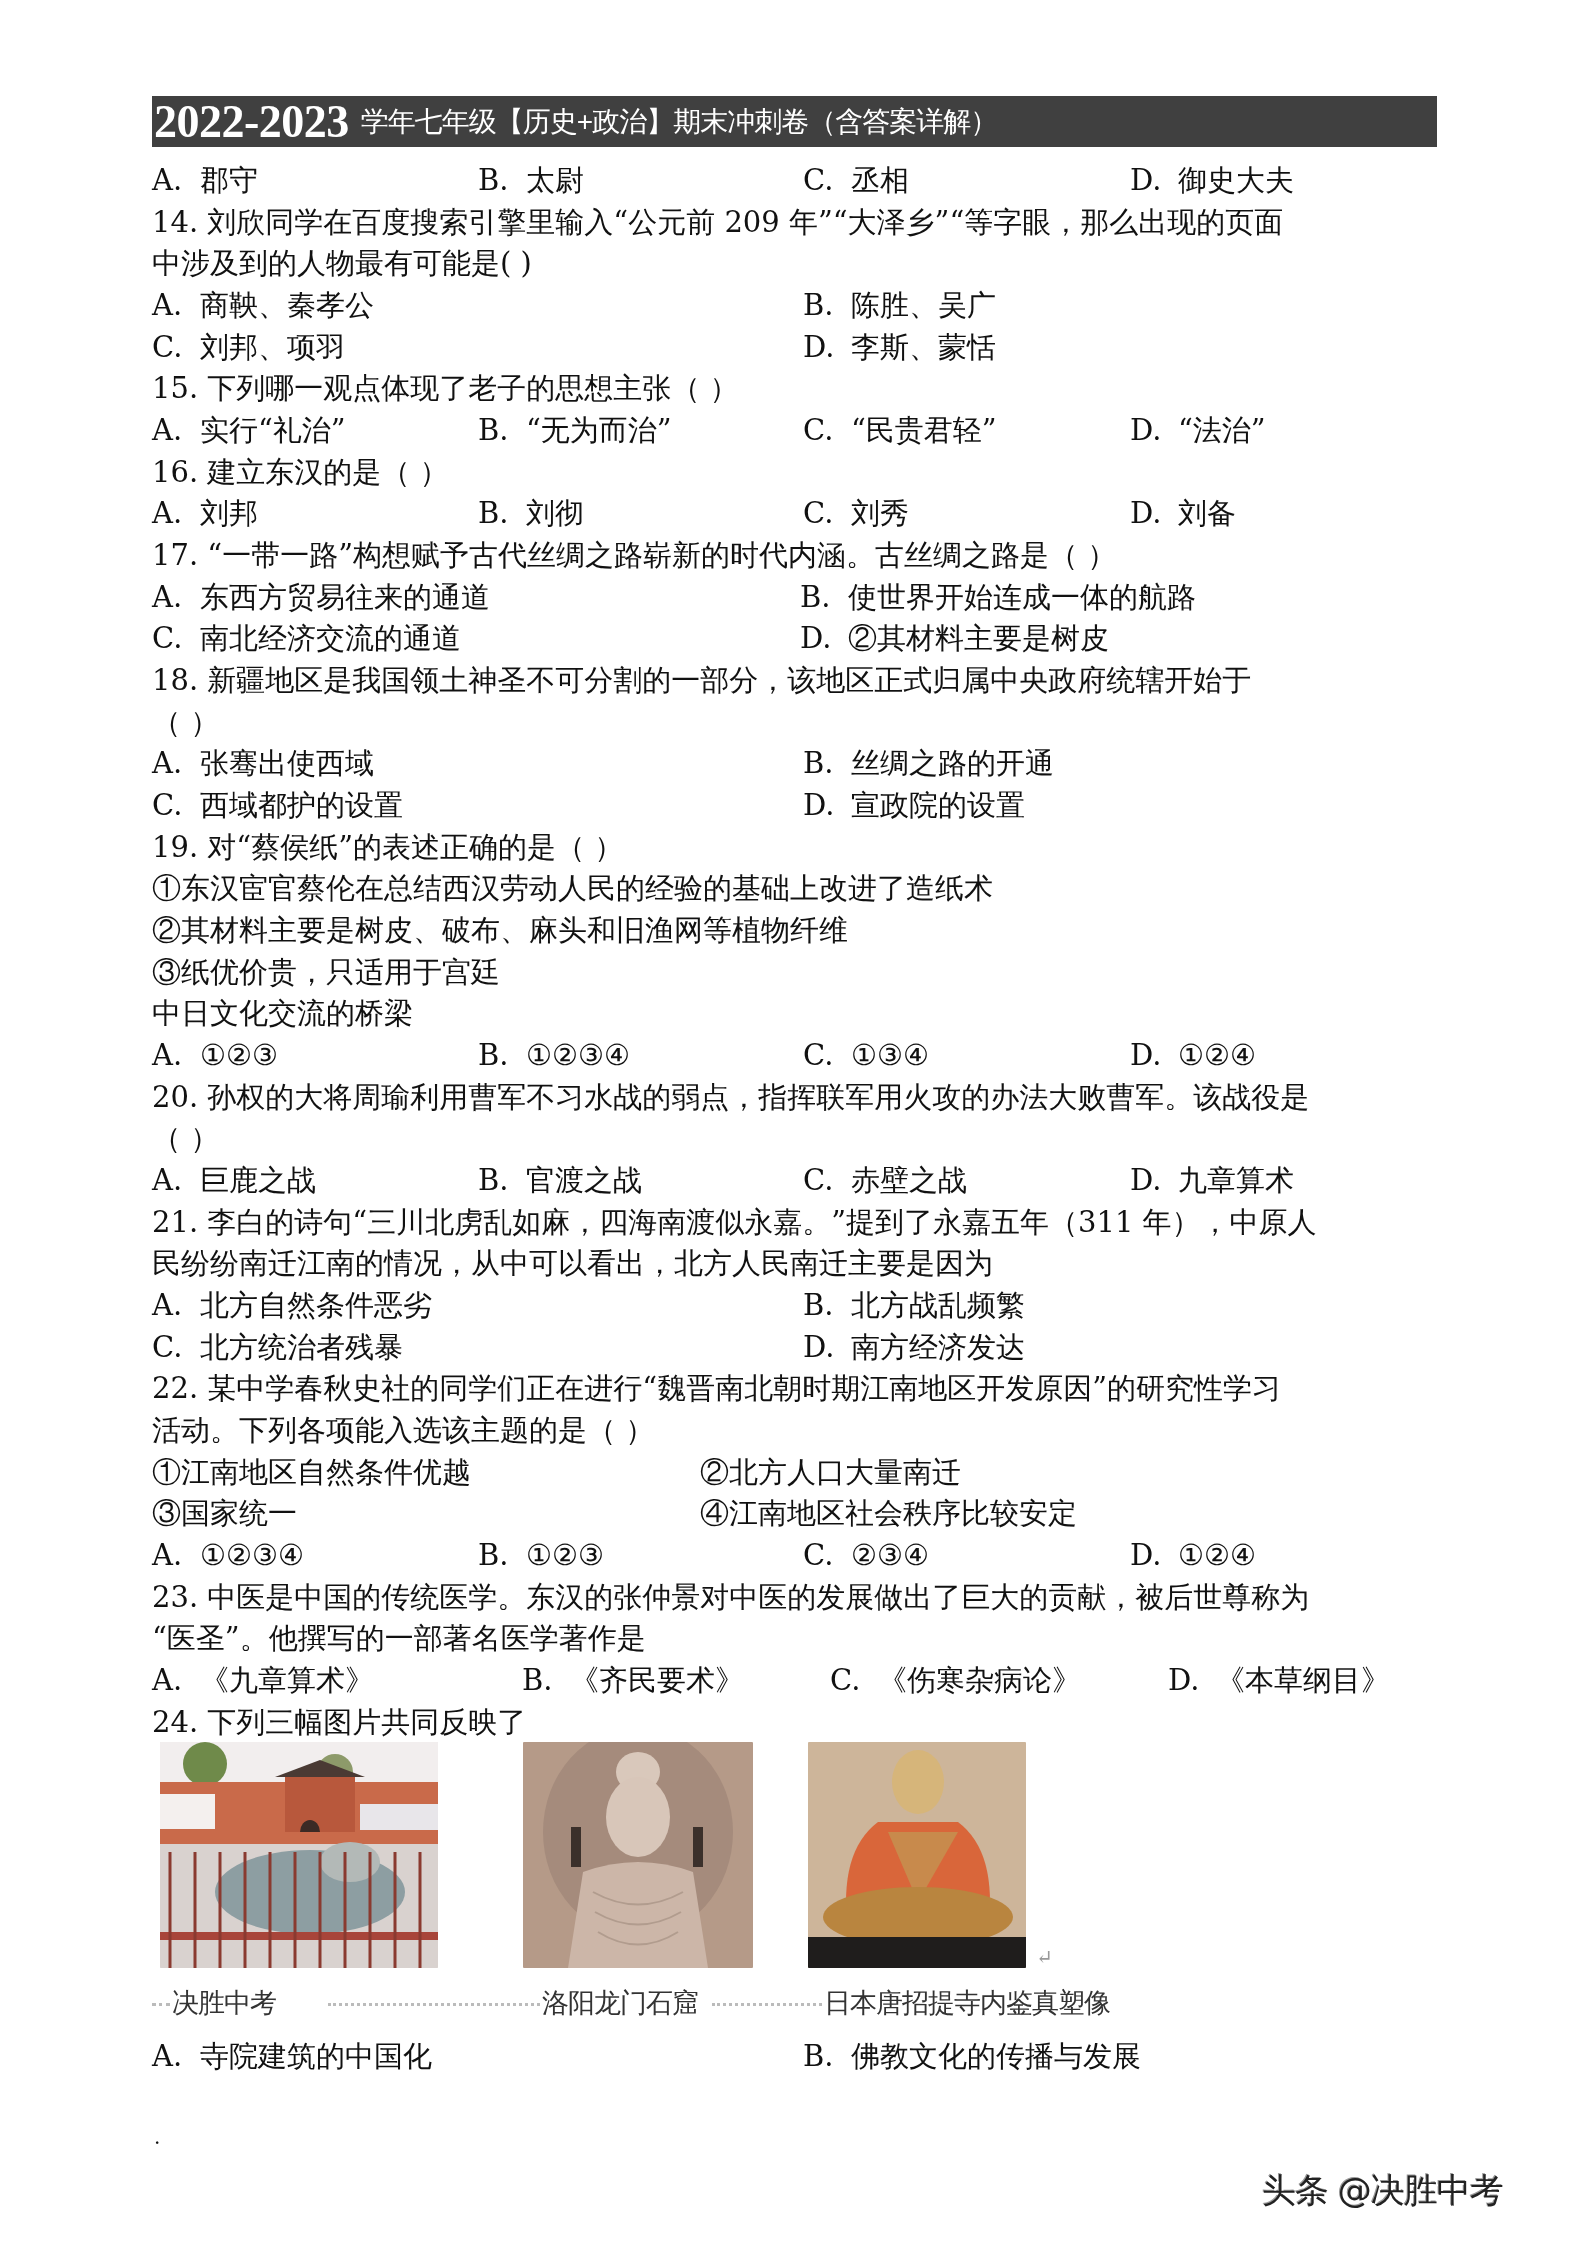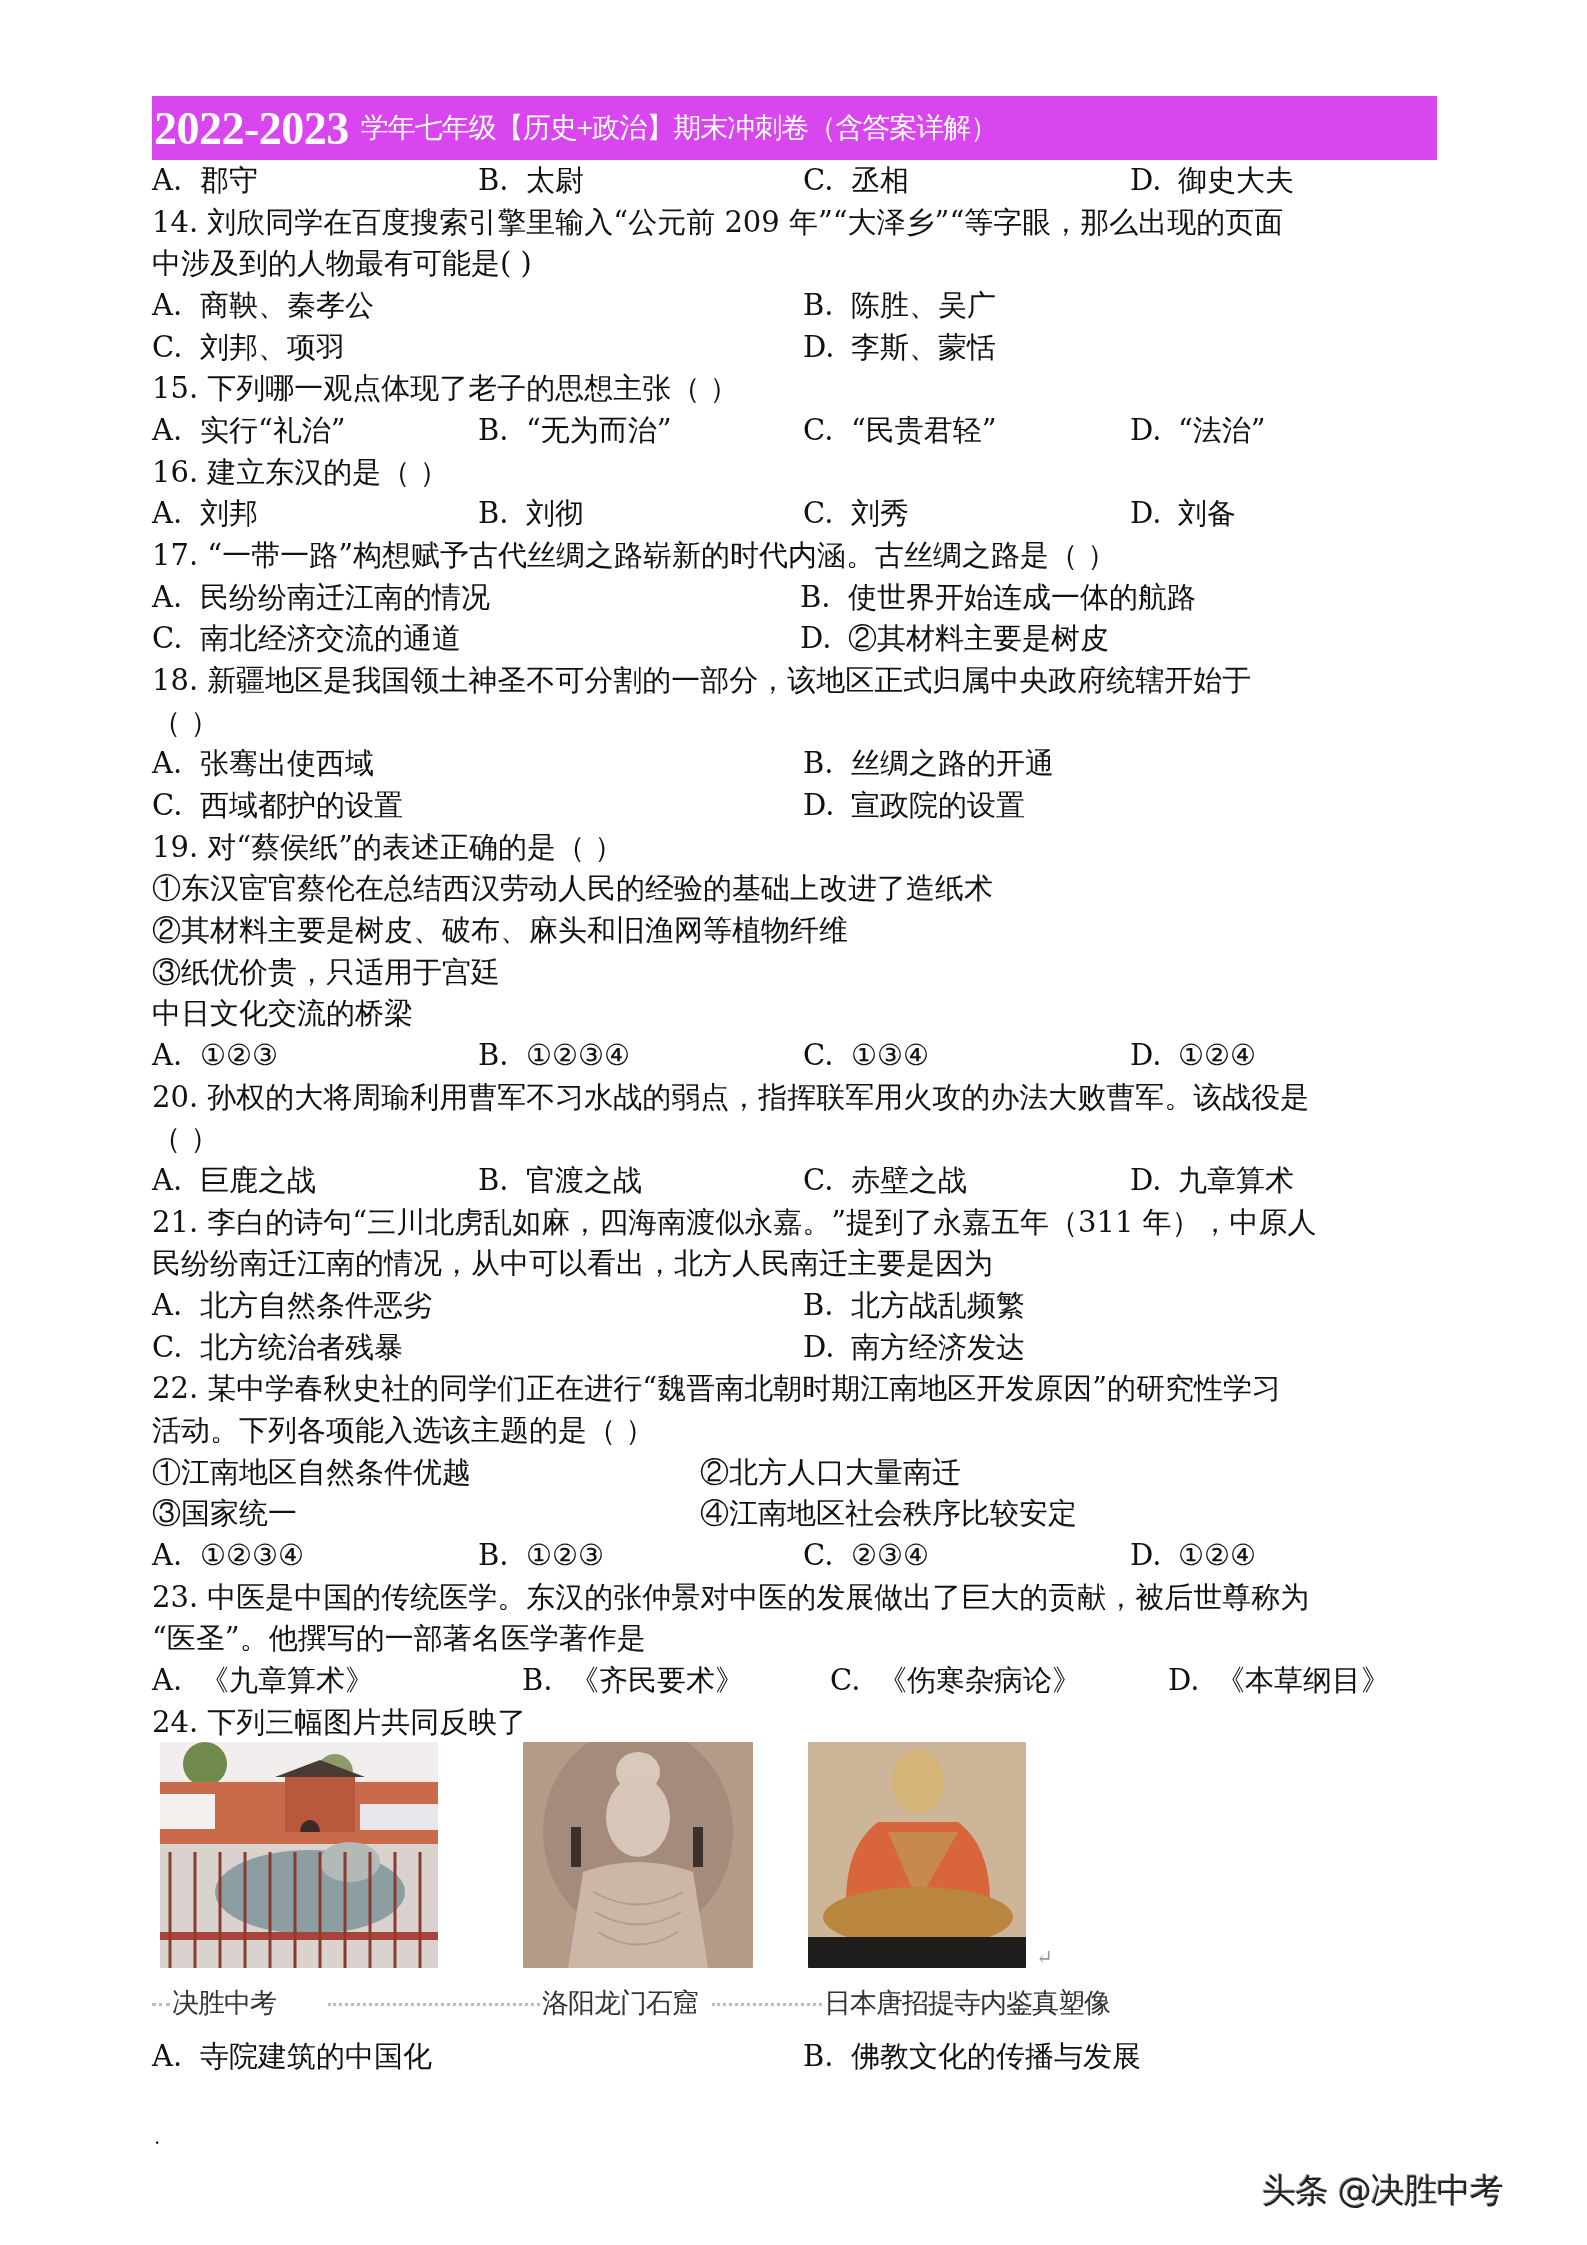--- a/index.html
+++ b/index.html
@@ -1,19 +1,19 @@
 <!DOCTYPE html>
 <html><head>
 <meta charset="utf-8">
 <style>
   html, body { margin:0; padding:0; background:#ffffff; }
   body { width:1587px; height:2245px; position:relative; overflow:hidden;
          font-family:"DejaVu Serif", "Liberation Serif", serif; color:#111; }
-  .banner { position:absolute; left:152px; top:96px; width:1285px; height:64px;
-            background:#d946ef; color:#fff; display:flex; align-items:center;
+  .banner { position:absolute; left:152px; top:96px; width:1285px; height:51px;
+            background:#404040; color:#fff; display:flex; align-items:center;
             white-space:nowrap; overflow:hidden; }
   .banner .yr { font-family:"Liberation Serif", serif; font-weight:bold; font-size:46px; letter-spacing:-0.5px; margin-left:2px; }
   .banner .rest { font-family:Liberation Sans, sans-serif; font-size:28px; letter-spacing:-1px; margin-left:12px; }
   .line { position:absolute; left:152px; font-size:29px; line-height:40px; height:40px; white-space:nowrap; }
   .opt { position:absolute; font-size:29px; line-height:40px; height:40px; white-space:nowrap; }
   .opt .k { display:inline-block; width:48px; }
   .imgbox { position:absolute; top:1742px; height:226px; overflow:hidden; border-radius:1px; }
   .caption { position:absolute; top:1985px; font-family:"DejaVu Sans", sans-serif; font-size:27px; color:#333; white-space:nowrap; letter-spacing:-1px; }
   .dots { position:absolute; border-top:3px dotted #bbb; height:0; }
   .watermark { position:absolute; left:1262px; top:2168px; font-family:"DejaVu Sans", sans-serif; font-size:34px; color:#222;
@@ -47,21 +47,21 @@
 <div class="opt" style="left:803px;top:410px"><span class="k">C.</span><span>“民贵君轻”</span></div>
 <div class="opt" style="left:1130px;top:410px"><span class="k">D.</span><span>“法治”</span></div>
 
 <div class="line" style="top:452px">16.  建立东汉的是（     ）</div>
 <div class="opt" style="left:152px;top:493px"><span class="k">A.</span><span>刘邦</span></div>
 <div class="opt" style="left:478px;top:493px"><span class="k">B.</span><span>刘彻</span></div>
 <div class="opt" style="left:803px;top:493px"><span class="k">C.</span><span>刘秀</span></div>
 <div class="opt" style="left:1130px;top:493px"><span class="k">D.</span><span>刘备</span></div>
 
 <div class="line" style="top:535px">17.  “一带一路”构想赋予古代丝绸之路崭新的时代内涵。古丝绸之路是（       ）</div>
-<div class="opt" style="left:152px;top:577px"><span class="k">A.</span><span>民纷纷南迁江南的情况</span></div>
+<div class="opt" style="left:152px;top:577px"><span class="k">A.</span><span>东西方贸易往来的通道</span></div>
 <div class="opt" style="left:800px;top:577px"><span class="k">B.</span><span>使世界开始连成一体的航路</span></div>
 <div class="opt" style="left:152px;top:618px"><span class="k">C.</span><span>南北经济交流的通道</span></div>
 <div class="opt" style="left:800px;top:618px"><span class="k">D.</span><span>②其材料主要是树皮</span></div>
 
 <div class="line" style="top:660px">18.  新疆地区是我国领土神圣不可分割的一部分，该地区正式归属中央政府统辖开始于</div>
 <div class="line" style="top:702px">（     ）</div>
 <div class="opt" style="left:152px;top:743px"><span class="k">A.</span><span>张骞出使西域</span></div>
 <div class="opt" style="left:803px;top:743px"><span class="k">B.</span><span>丝绸之路的开通</span></div>
 <div class="opt" style="left:152px;top:785px"><span class="k">C.</span><span>西域都护的设置</span></div>
 <div class="opt" style="left:803px;top:785px"><span class="k">D.</span><span>宣政院的设置</span></div>

